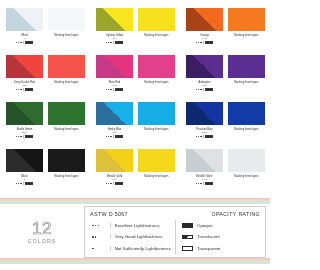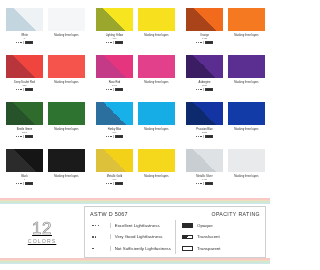--- a/index.html
+++ b/index.html
@@ -103,21 +103,20 @@
     display: flex;
     flex-direction: row;
     align-items: stretch;
   }
   .countbox {
     width: 86px;
     display: flex;
     flex-direction: column;
     align-items: center;
     justify-content: center;
-    text-decoration: underline;
   }
   .count-num {
     font-size: 17px;
     line-height: 1;
     color: #ffffff;
     -webkit-text-stroke: 0.7px #8a8a8a;
     font-family: "Liberation Sans", sans-serif;
     letter-spacing: 0.5px;
   }
   .count-label {

